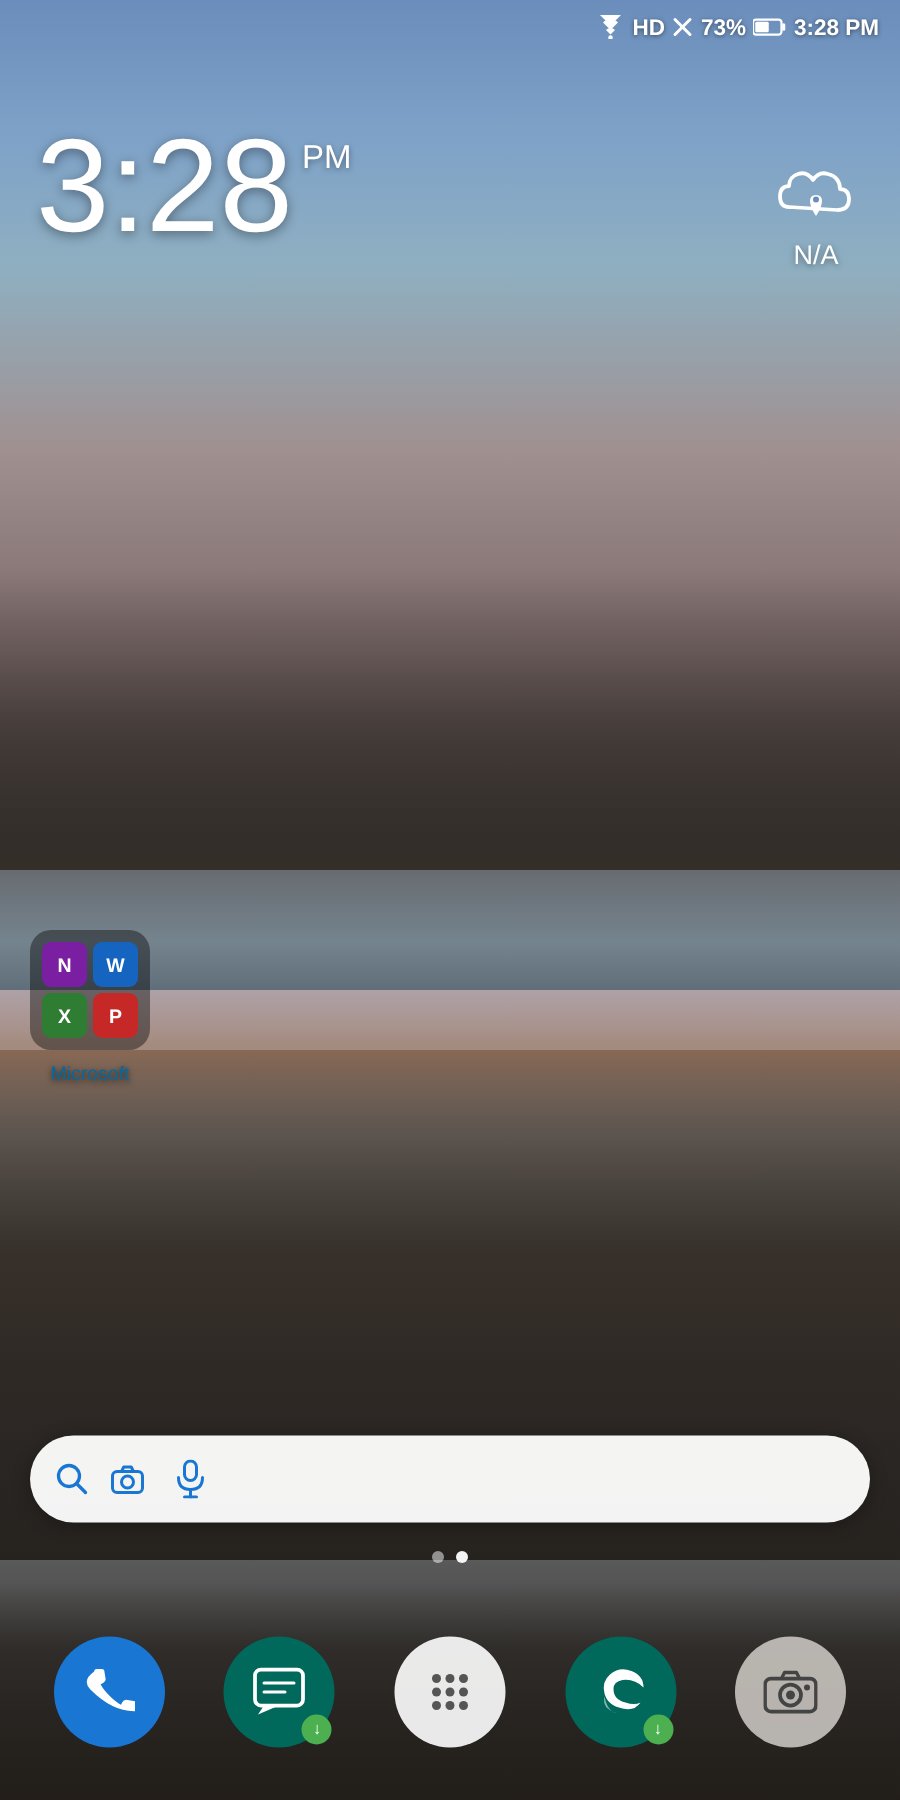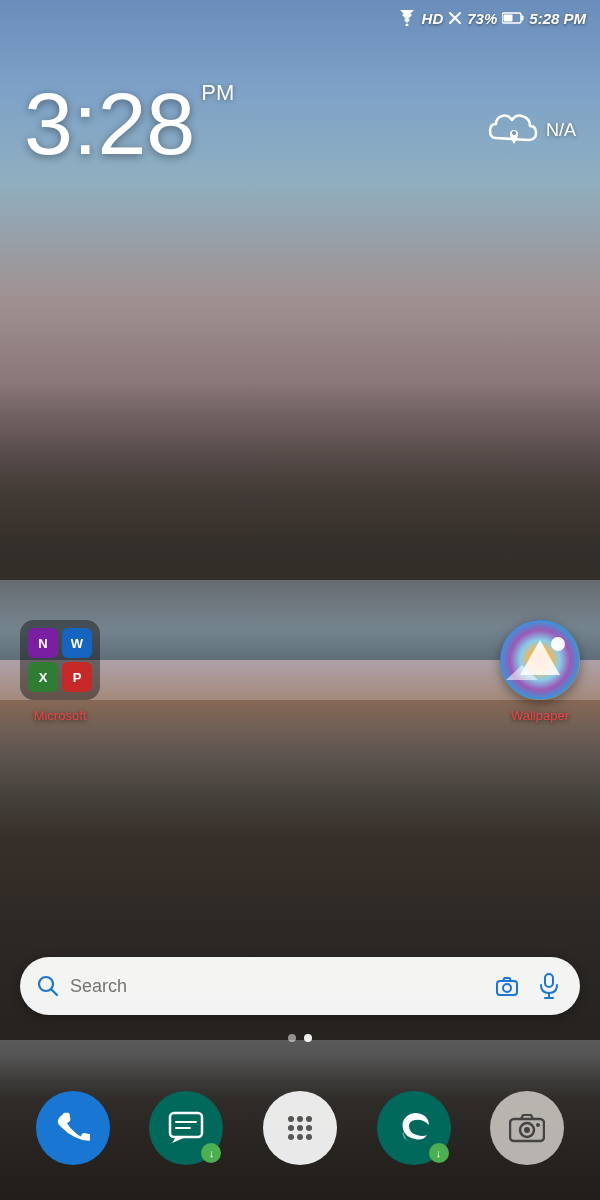--- a/index.html
+++ b/index.html
@@ -102,21 +102,20 @@
       justify-content: flex-end;
       padding: 0 14px;
       z-index: 100;
       gap: 6px;
     }
 
     .status-icons {
       display: flex;
       align-items: center;
       gap: 5px;
-      font-style: italic;
     }
 
     .status-text {
       color: white;
       font-size: 15px;
       font-weight: 600;
       text-shadow: 0 1px 3px rgba(0,0,0,0.5);
     }
 
     
@@ -146,34 +145,35 @@
       font-size: 88px;
       font-weight: 300;
       line-height: 1;
       text-shadow: 0 2px 8px rgba(0,0,0,0.4);
     }
 
     .time-ampm {
       color: white;
       font-size: 22px;
       font-weight: 300;
-      margin-top: 0;
+      margin-top: 12px;
       text-shadow: 0 1px 4px rgba(0,0,0,0.4);
     }
 
     .date-display {
       color: white;
       font-size: 20px;
       font-weight: 300;
       margin-top: 8px;
       text-shadow: 0 1px 4px rgba(0,0,0,0.4);
     }
 
     .weather-right {
       display: flex;
+      flex-direction: column;
       align-items: center;
       margin-top: 20px;
       text-align: center;
     }
 
     .weather-label {
       color: white;
       font-size: 18px;
       font-weight: 300;
       text-shadow: 0 1px 4px rgba(0,0,0,0.4);
@@ -254,21 +254,21 @@
       justify-content: center;
       box-shadow: 0 4px 12px rgba(0,0,0,0.4);
     }
 
     .gear-svg {
       width: 44px;
       height: 44px;
     }
 
     .app-label {
-      color: #ef4444;
+      color: #0369a1;
       font-size: 13px;
       text-align: right;
       text-shadow: 0 1px 4px rgba(0,0,0,0.7);
       font-weight: 400;
       line-height: 1.2;
       max-width: 90px;
     }
 
     
     #search-bar {
@@ -421,21 +421,21 @@
     </svg>
 
     <span class="status-text">73%</span>
 
     <svg width="22" height="12" viewBox="0 0 22 12">
       <rect x="0" y="1" width="19" height="10" rx="2" stroke="white" stroke-width="1.5" fill="none"></rect>
       <rect x="1.5" y="2.5" width="9" height="7" rx="1" fill="white"></rect>
       <rect x="19.5" y="3.5" width="2" height="5" rx="1" fill="white"></rect>
     </svg>
 
-    <span class="status-text">5:28 PM</span>
+    <span class="status-text">3:28 PM</span>
   </div>
 </div>
 
 <div id="clock-area">
   <div class="clock-left">
     <div class="time-display">
       <span class="time-main">3:28</span>
       <span class="time-ampm">PM</span>
     </div>
   </div>
@@ -465,55 +465,30 @@
       <div class="ms-app ms-excel">
         <span class="ms-icon-letter">X</span>
       </div>
       <div class="ms-app ms-powerpoint">
         <span class="ms-icon-letter">P</span>
       </div>
     </div>
     <span class="app-label">Microsoft</span>
   </div>
 
-  <div class="app-icon-item">
-    <div class="wallpaper-icon">
-
-      <svg width="80" height="80" viewBox="0 0 80 80">
-        <defs>
-          <radialGradient id="wg1" cx="50%" cy="50%" r="50%">
-            <stop offset="0%" stop-color="#FF6B6B"></stop>
-            <stop offset="25%" stop-color="#FFB347"></stop>
-            <stop offset="50%" stop-color="#87CEEB"></stop>
-            <stop offset="75%" stop-color="#9B59B6"></stop>
-            <stop offset="100%" stop-color="#3498DB"></stop>
-          </radialGradient>
-        </defs>
-        <circle cx="40" cy="40" r="40" fill="url(#wg1)"></circle>
-
-        <polygon points="40,20 60,55 20,55" fill="rgba(255,255,255,0.85)"></polygon>
-
-        <circle cx="58" cy="24" r="7" fill="rgba(255,255,255,0.95)"></circle>
-
-        <polygon points="22,45 38,60 6,60" fill="rgba(255,255,255,0.55)"></polygon>
-      </svg>
-    </div>
-    <span class="app-label">Wallpaper</span>
-  </div>
 
 </div>
 
 <div id="search-bar">
   <div class="search-icon-box">
     <svg width="22" height="22" viewBox="0 0 22 22">
       <circle cx="9" cy="9" r="7" fill="none" stroke="#1976D2" stroke-width="2.2"></circle>
       <line x1="14" y1="14" x2="20" y2="20" stroke="#1976D2" stroke-width="2.2" stroke-linecap="round"></line>
     </svg>
   </div>
-  <input type="text" id="search-input" placeholder="Search" style="">
   <div class="search-actions">
 
     <div class="search-action-btn">
       <svg width="26" height="22" viewBox="0 0 26 22">
         <rect x="3" y="6" width="20" height="14" rx="3" fill="none" stroke="#1976D2" stroke-width="2"></rect>
         <circle cx="13" cy="13" r="4" fill="none" stroke="#1976D2" stroke-width="2"></circle>
         <path d="M9 6 L10.5 3 L15.5 3 L17 6" fill="none" stroke="#1976D2" stroke-width="2" stroke-linejoin="round"></path>
       </svg>
     </div>
 

